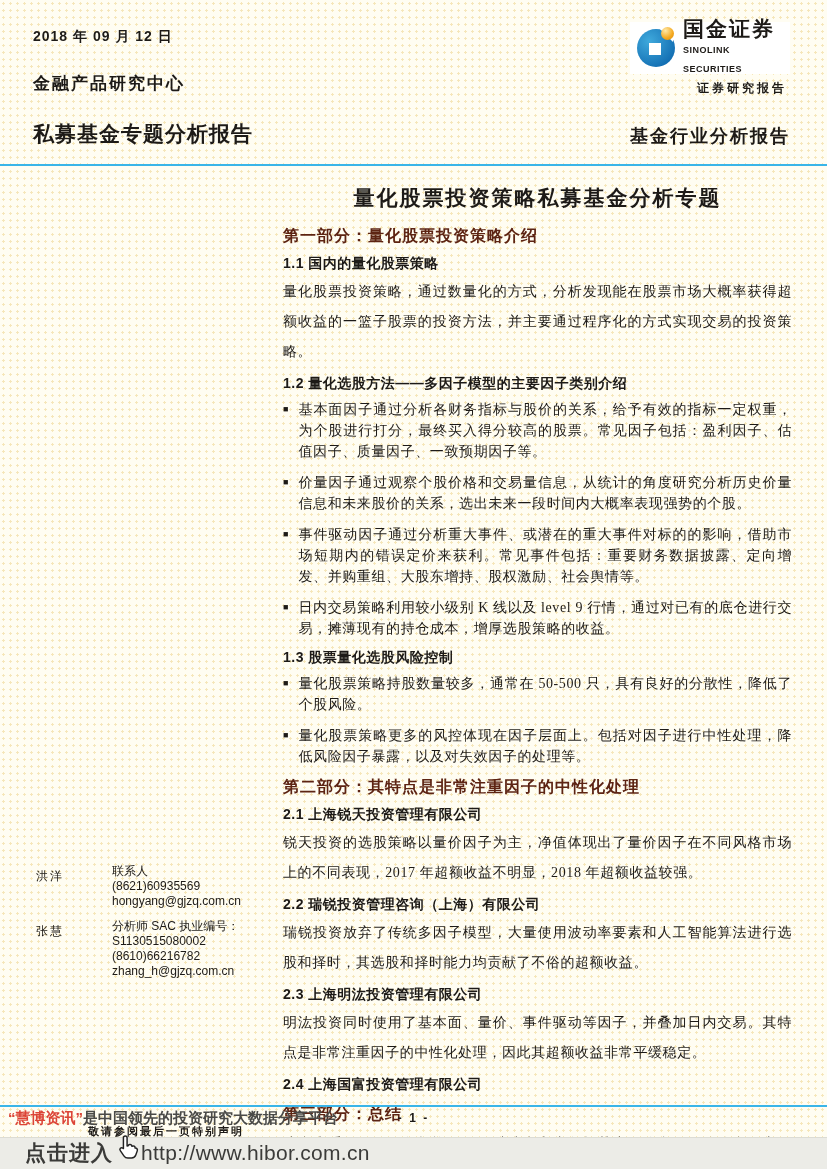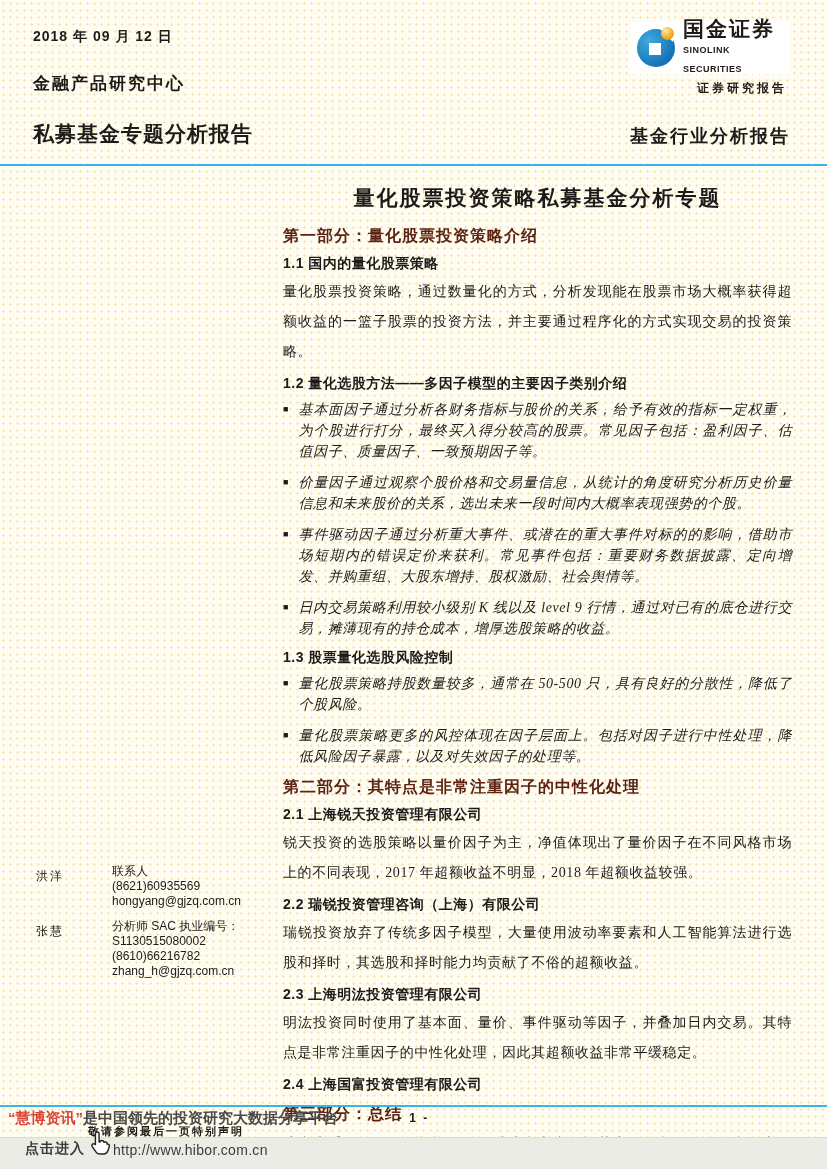--- a/index.html
+++ b/index.html
@@ -39,38 +39,38 @@
   .main { position:absolute; left:283px; top:184px; width:509px; }
   .doc-title { text-align:center; font-size:21px; font-weight:bold; letter-spacing:2px; margin-bottom:14px; }
   .part-head { font-family:"Liberation Serif", serif; font-size:16px; font-weight:bold;
           color:#5d2413; letter-spacing:1px; margin:10px 0 4px; }
   .sub-head { font-size:14px; font-weight:bold; letter-spacing:.5px; margin:8px 0 4px; }
   .para { font-family:"Liberation Serif", serif; font-size:14px; line-height:30px;
           text-align:justify; letter-spacing:.6px; margin:4px 0 8px; }
   .bullet { display:flex; gap:10px; margin:6px 0 10px; }
   .bullet .marker { flex:0 0 auto; font-size:9px; line-height:20px; }
   .bullet .btext { font-family:"Liberation Serif", serif; font-size:14px; line-height:21px;
-          text-align:justify; letter-spacing:.6px;font-style:italic; }
+          text-align:justify; letter-spacing:.6px; }
   
   .contacts { position:absolute; left:36px; top:864px; width:235px; font-size:12px; }
   .contact-group { display:flex; margin-bottom:10px; }
   .contact-name { width:76px; font-family:"Liberation Serif", serif; letter-spacing:2px; padding-top:4px; }
   .contact-lines div { line-height:15px; }
   
   .rule-bottom { position:absolute; left:0; top:1105px; width:827px; height:2px; background:#3ab5e8; }
   .watermark { position:absolute; left:8px; top:1109px; font-size:15px; font-weight:bold; color:#4a4a48; }
   .watermark .brand { color:#dc4437; }
   .page-num { position:absolute; left:0; top:1111px; width:827px; text-align:center;
           font-size:12px; font-weight:bold; letter-spacing:2px; }
   .disclaimer { position:absolute; left:88px; top:1124px; font-size:11px; font-weight:bold;
           font-family:"Liberation Serif", serif; letter-spacing:2px; }
   .footer-strip { position:absolute; left:0; top:1137px; width:827px; height:32px;
           background:#ecece7; border-top:1px solid #dcdcd4; }
-  .footer-link { position:absolute; left:25px; top:1139px; display:flex; align-items:flex-end;
-          font-size:14px; color:#3b3b39; }
+  .footer-link { position:absolute; left:25px; top:1139px; display:flex; align-items:center;
+          font-size:21px; color:#3b3b39; }
   .footer-link .label { font-weight:bold; letter-spacing:1px; }
   .hand-icon { margin:-10px 2px 0 4px; }
   .footer-link .url { letter-spacing:.3px; }
 </style>
 </head>
 <body>
 
 <div class="page">
 
   <div class="date">2018 年 09 月 12 日</div>

